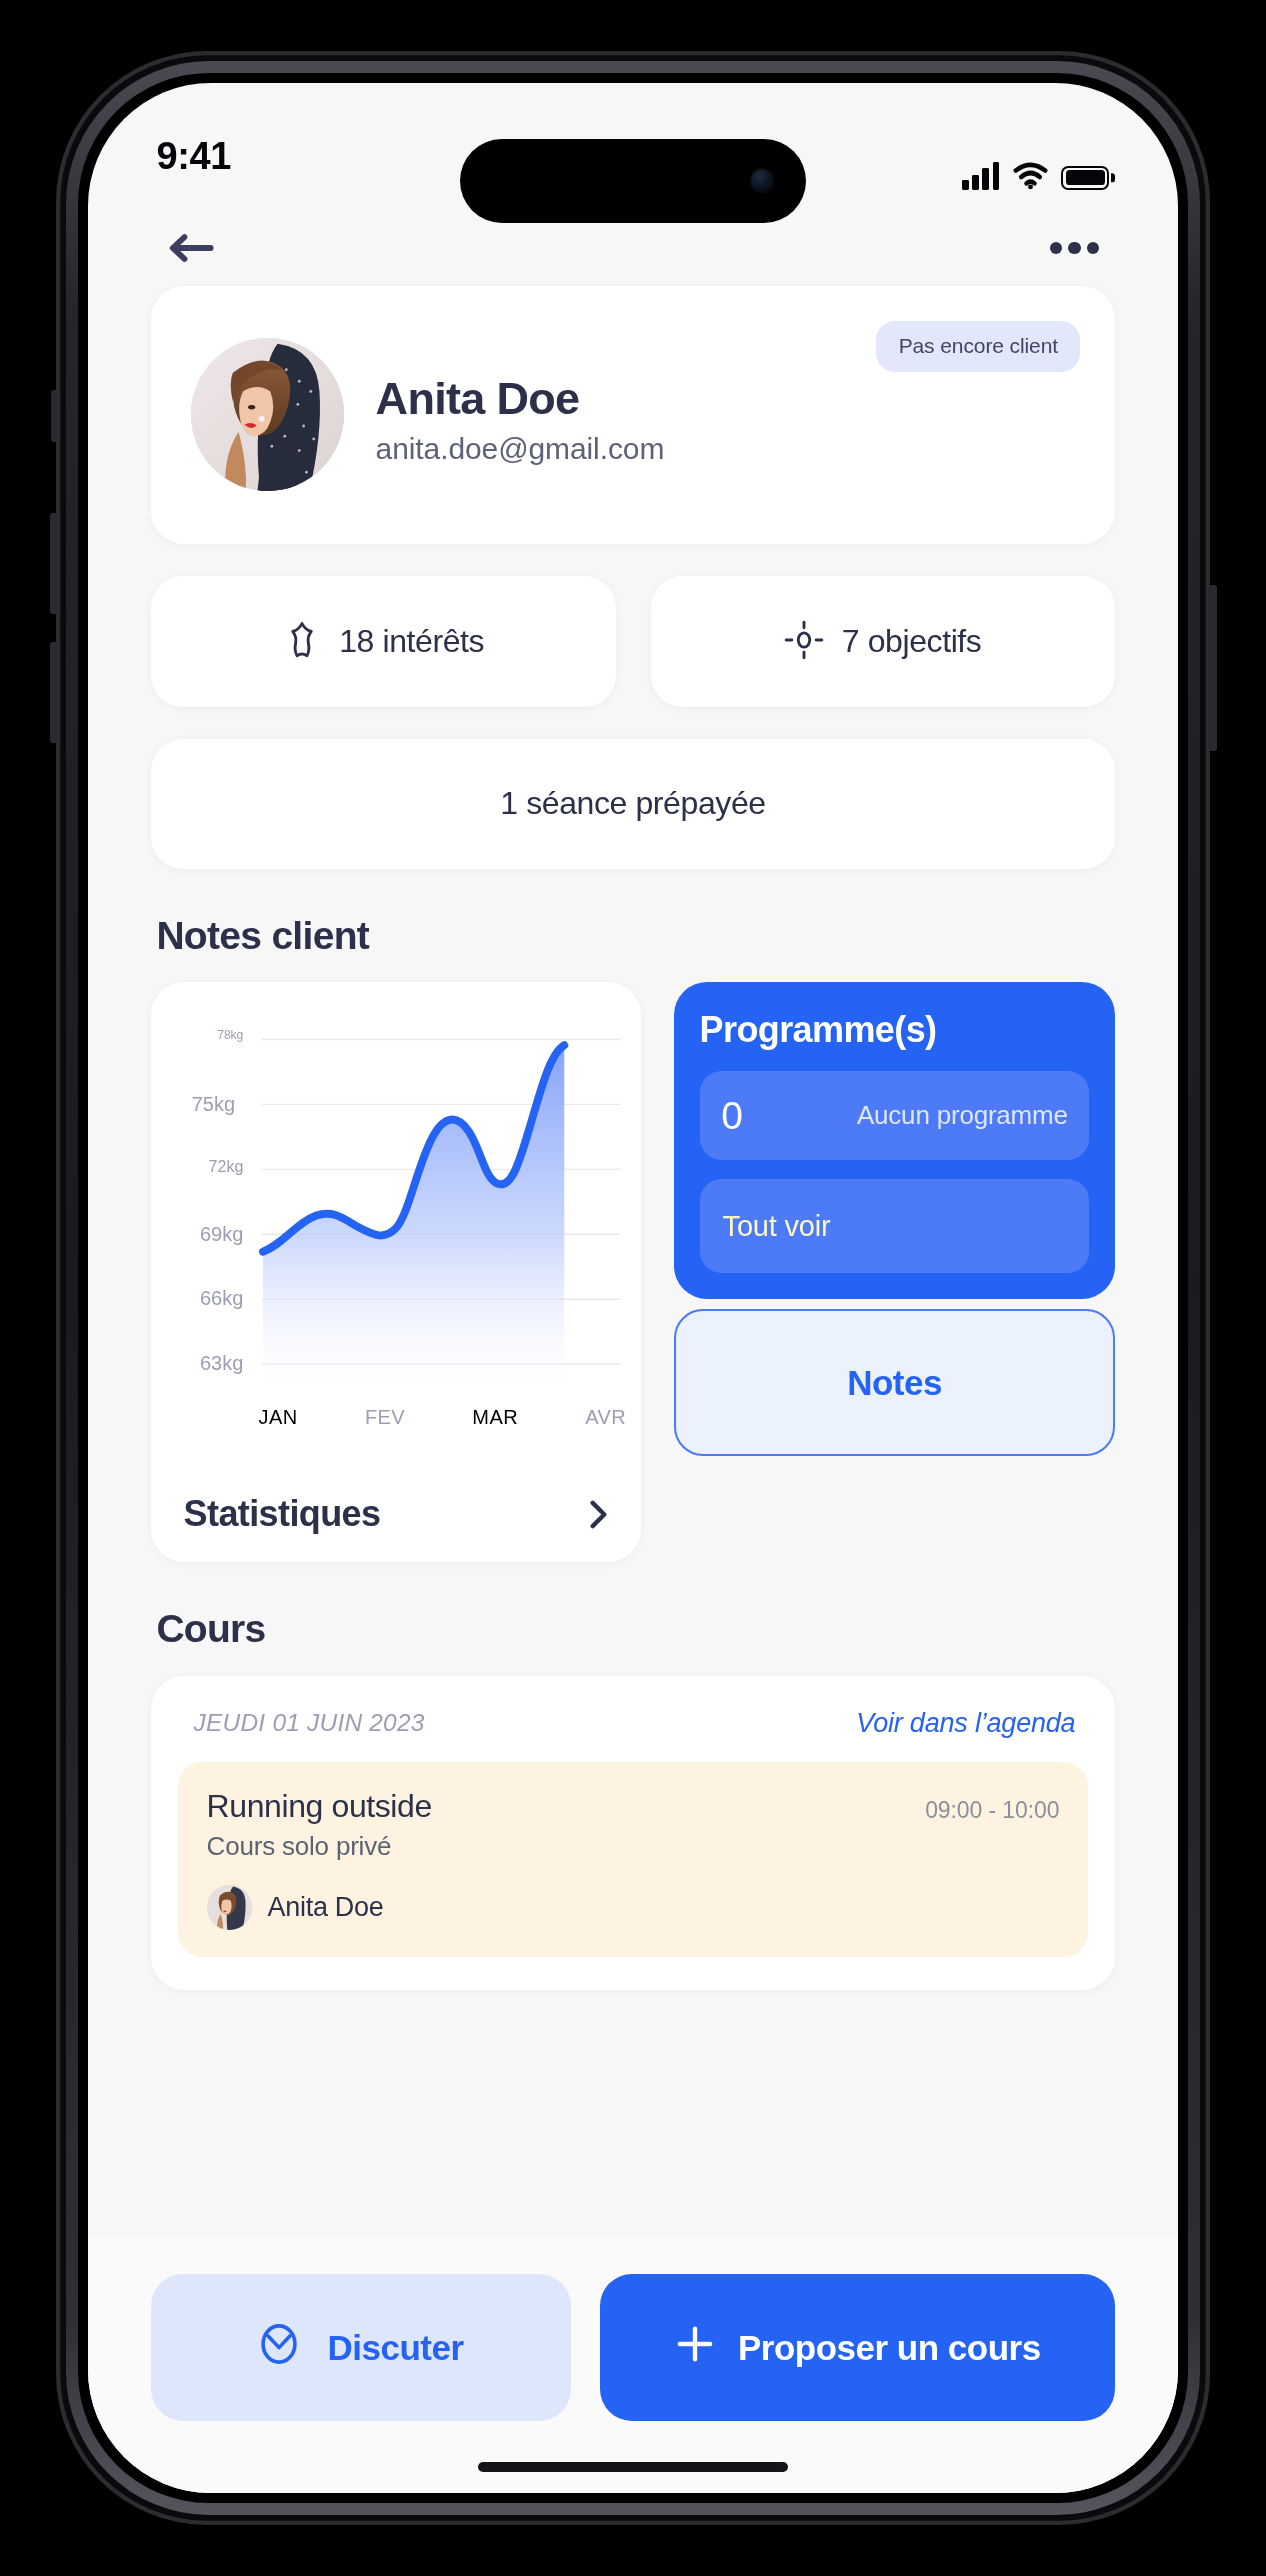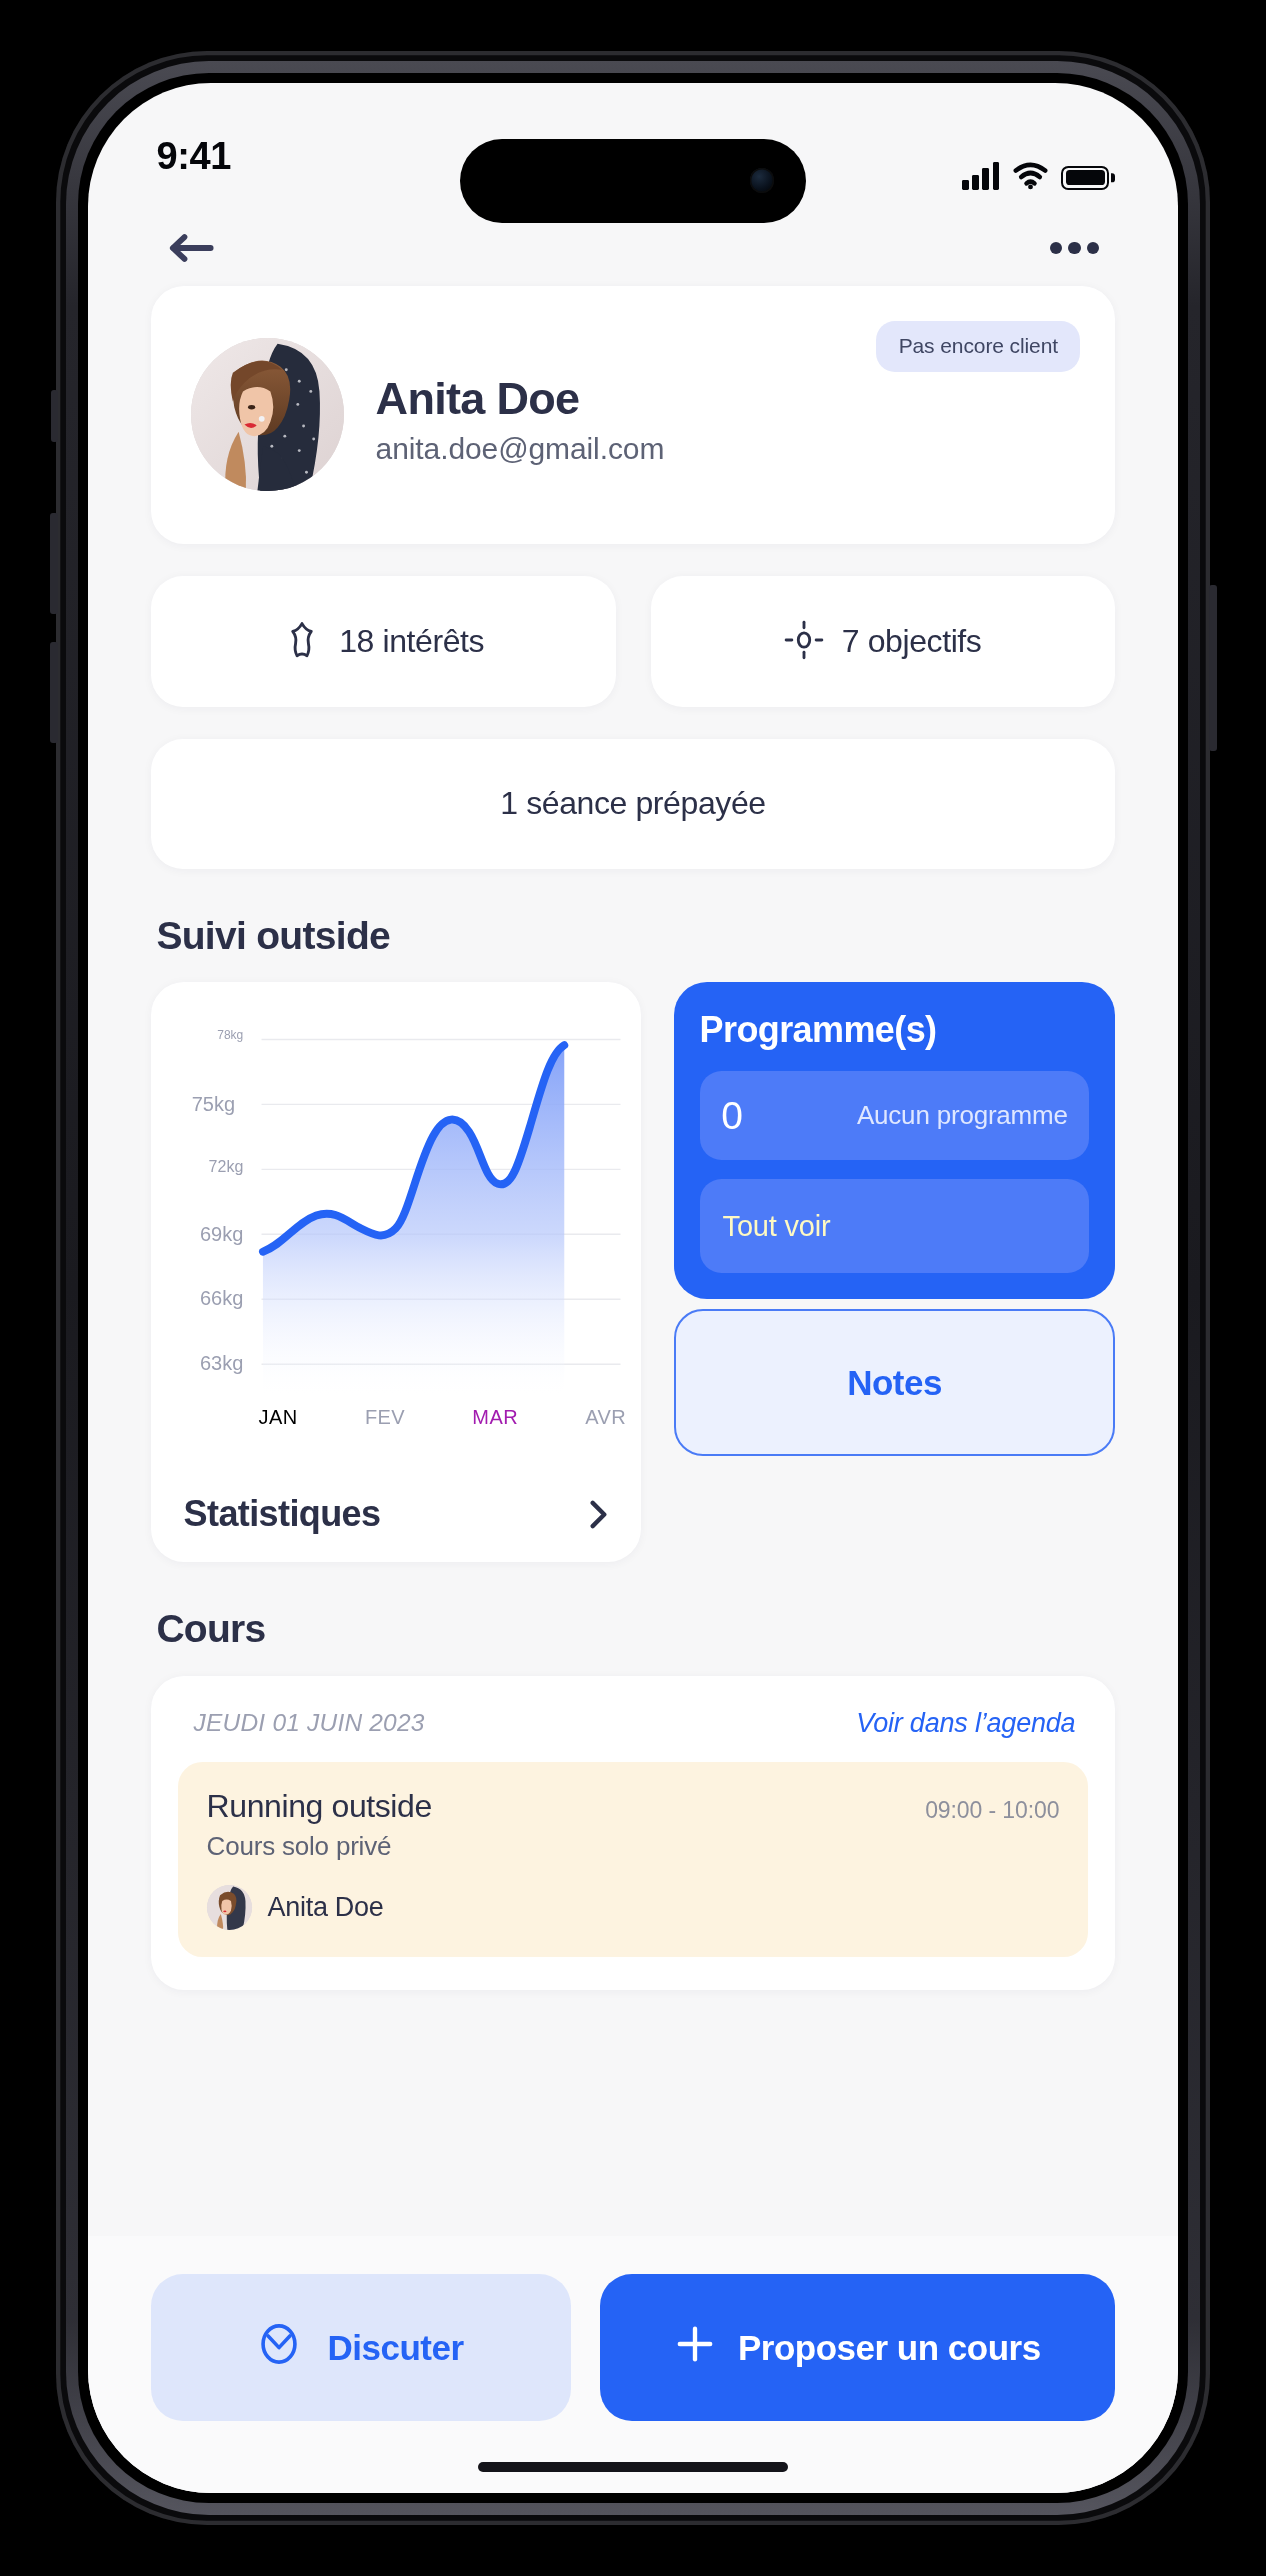--- a/index.html
+++ b/index.html
@@ -367,21 +367,21 @@
             </svg>
           </span>
           <span class="chip-label">7 objectifs</span>
         </div>
       </div>
 
       <div class="wide-chip">
         <span class="wide-chip-label">1 séance prépayée</span>
       </div>
 
-      <div class="section-title">Suivi outside</div>
+      <div class="section-title">Notes client</div>
 
       <div class="suivi">
 
         <div class="chart-card">
           <div class="chart-area">
             <svg class="chart-svg" viewBox="0 0 618 640" preserveAspectRatio="none">
               <defs>
                 <linearGradient id="areaGrad" x1="0" y1="0" x2="0" y2="1">
                   <stop offset="0%" stop-color="#7f9ef8" stop-opacity="0.95"></stop>
                   <stop offset="55%" stop-color="#b7c8fb" stop-opacity="0.7"></stop>
@@ -424,21 +424,21 @@
               <div style="position:absolute;top:81px;right:14px;font-size:20px;color:#9b9fb1;">75kg</div>
               <div style="position:absolute;top:146px;right:5.8px;font-size:16px;color:#9b9fb1;">72kg</div>
               <div style="position:absolute;top:211px;right:5.8px;font-size:20px;color:#9b9fb1;">69kg</div>
               <div style="position:absolute;top:275px;right:5.8px;font-size:20px;color:#9b9fb1;">66kg</div>
               <div style="position:absolute;top:340px;right:5.8px;font-size:20px;color:#9b9fb1;">63kg</div>
             </div>
 
             <div style="position:absolute;left:108px;right:14.4px;top:394px;display:flex;justify-content:space-between;">
               <span style="font-size:20px;color:#000000;letter-spacing:0.4px;">JAN</span>
               <span style="font-size:20px;color:#9b9fb1;letter-spacing:0.4px;">FEV</span>
-              <span style="font-size:20px;color:#a21caf;letter-spacing:0.4px;">MAR</span>
+              <span style="font-size:20px;color:#000000;letter-spacing:0.4px;">MAR</span>
               <span style="font-size:20px;color:#9b9fb1;letter-spacing:0.4px;">AVR</span>
             </div>
           </div>
           <div class="stat-row">
             <span class="stat-label">Statistiques</span>
             <span class="chev">
               <svg viewBox="0 0 26 40" width="19" height="29">
                 <path d="M5 4 L21 20 L5 36" stroke="#2c3048" stroke-width="6" fill="none" stroke-linecap="round" stroke-linejoin="round"></path>
               </svg>
             </span>

